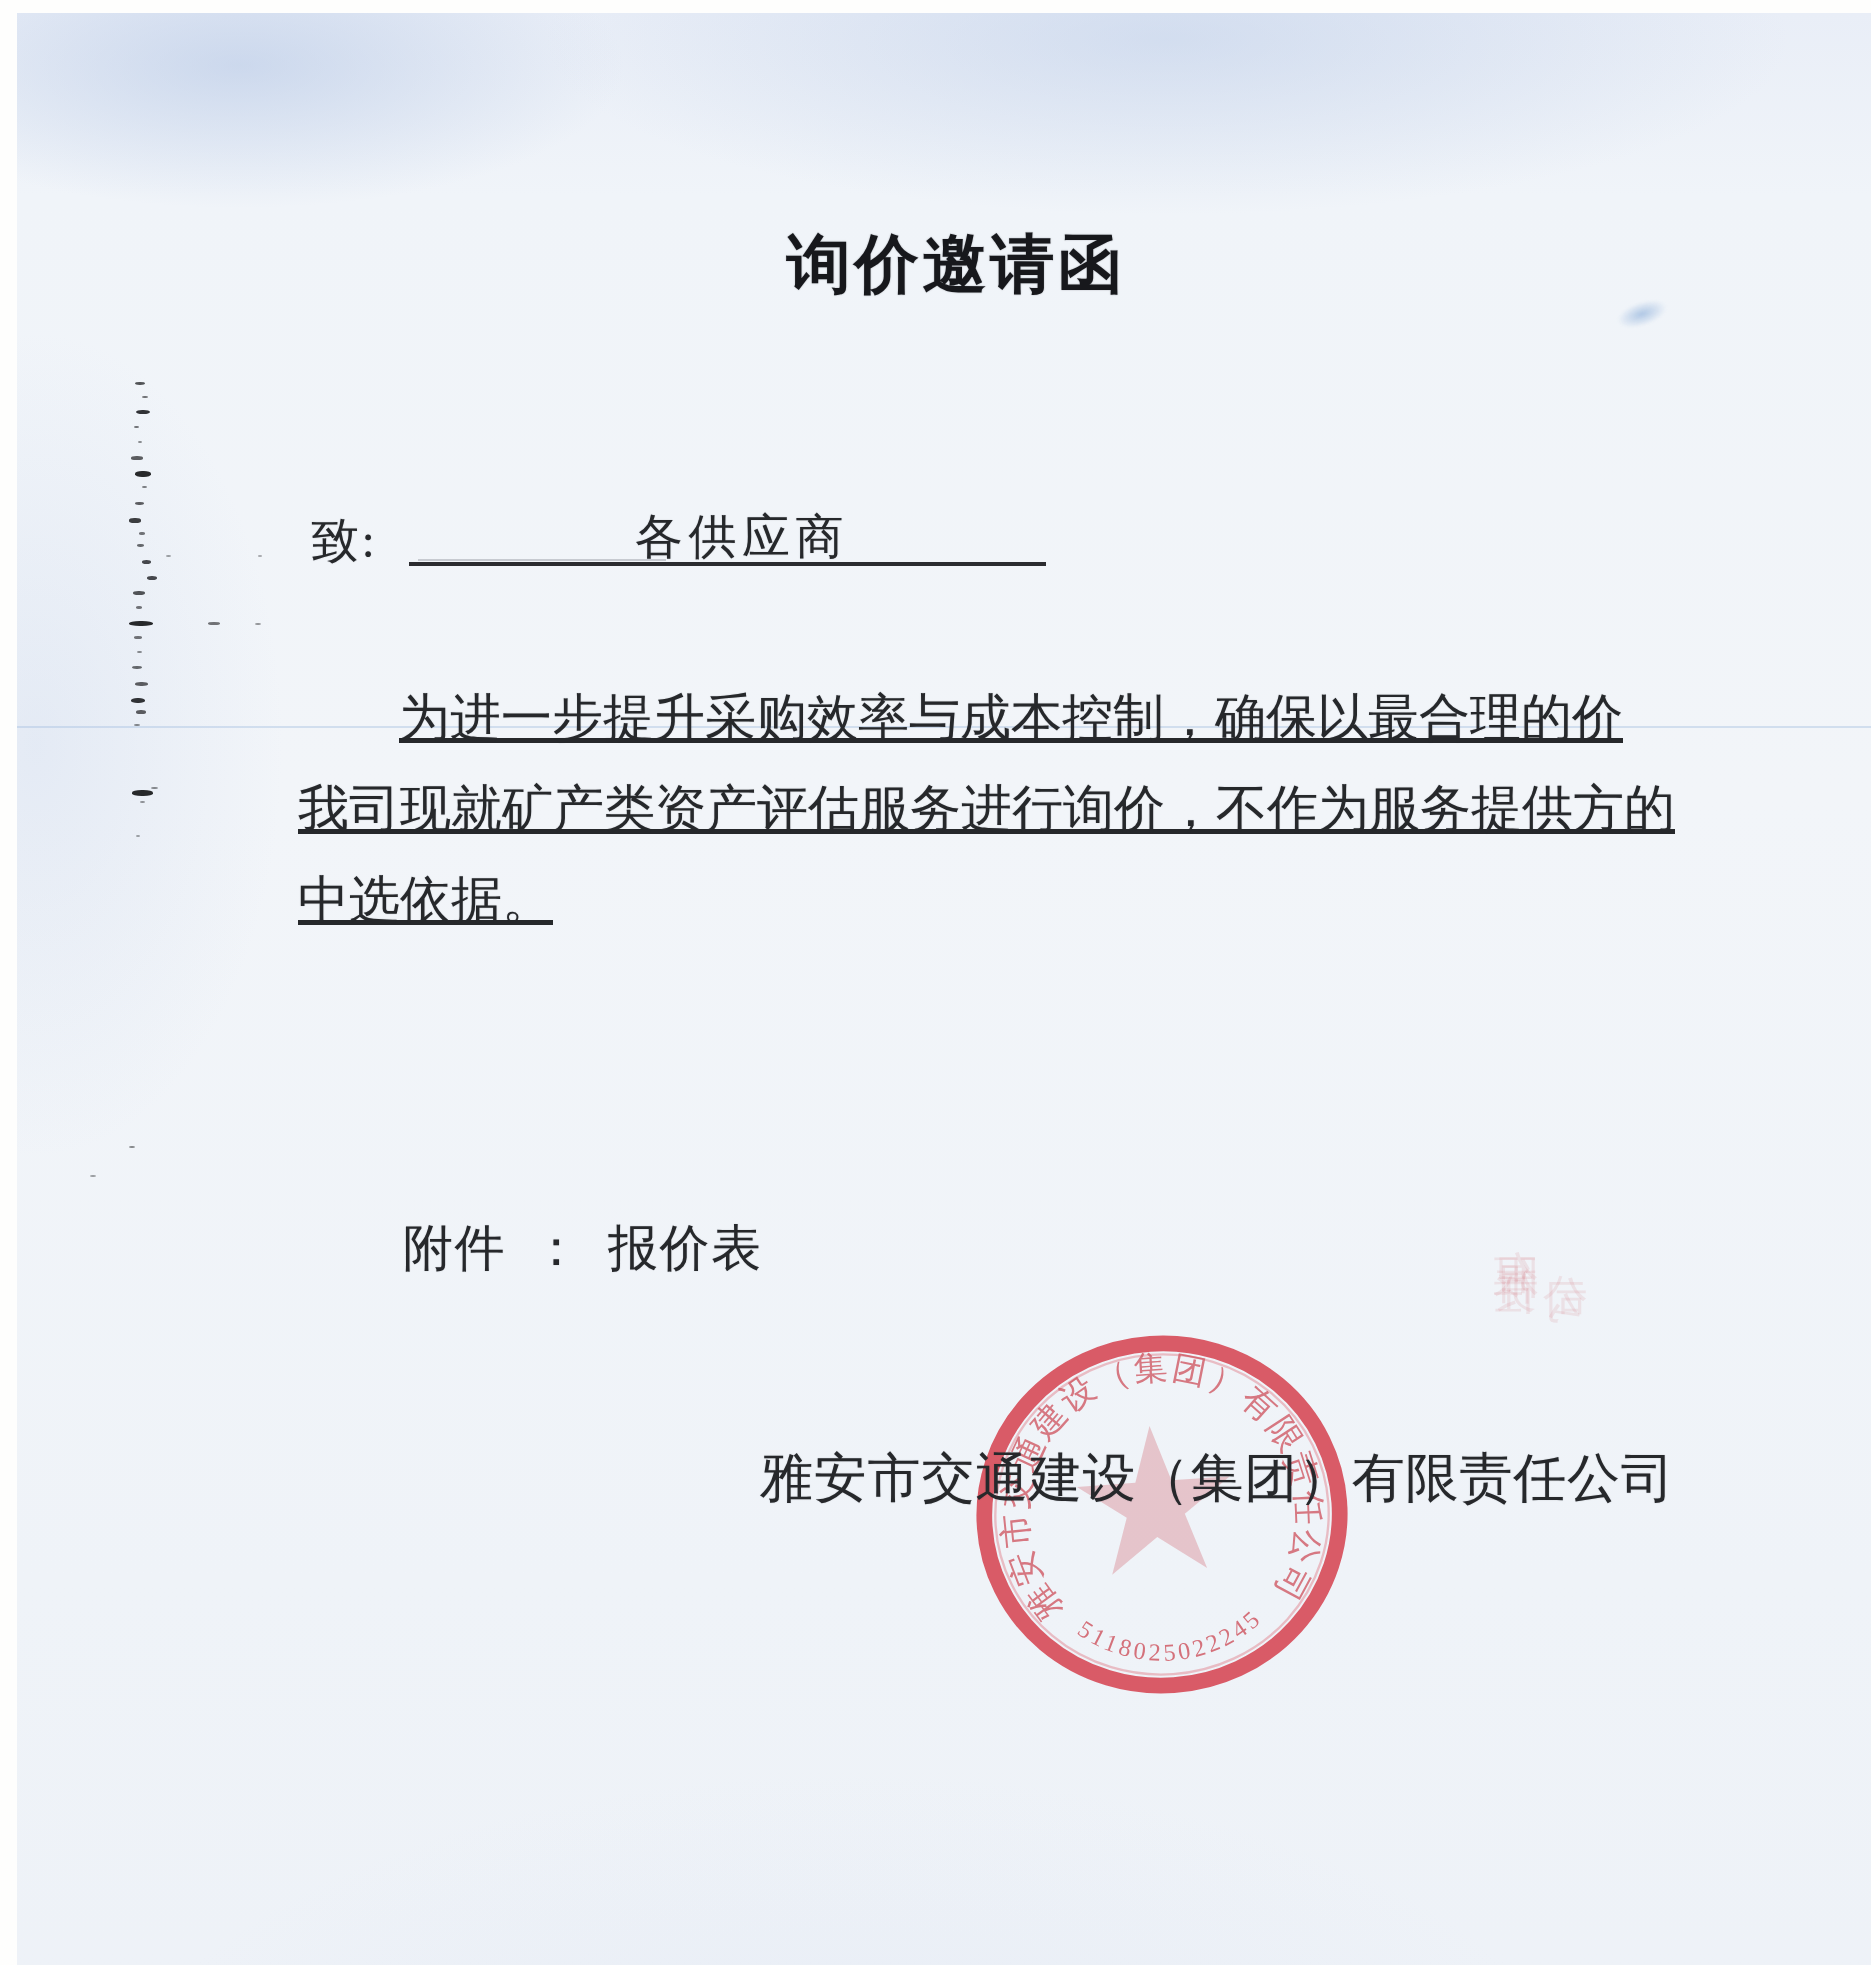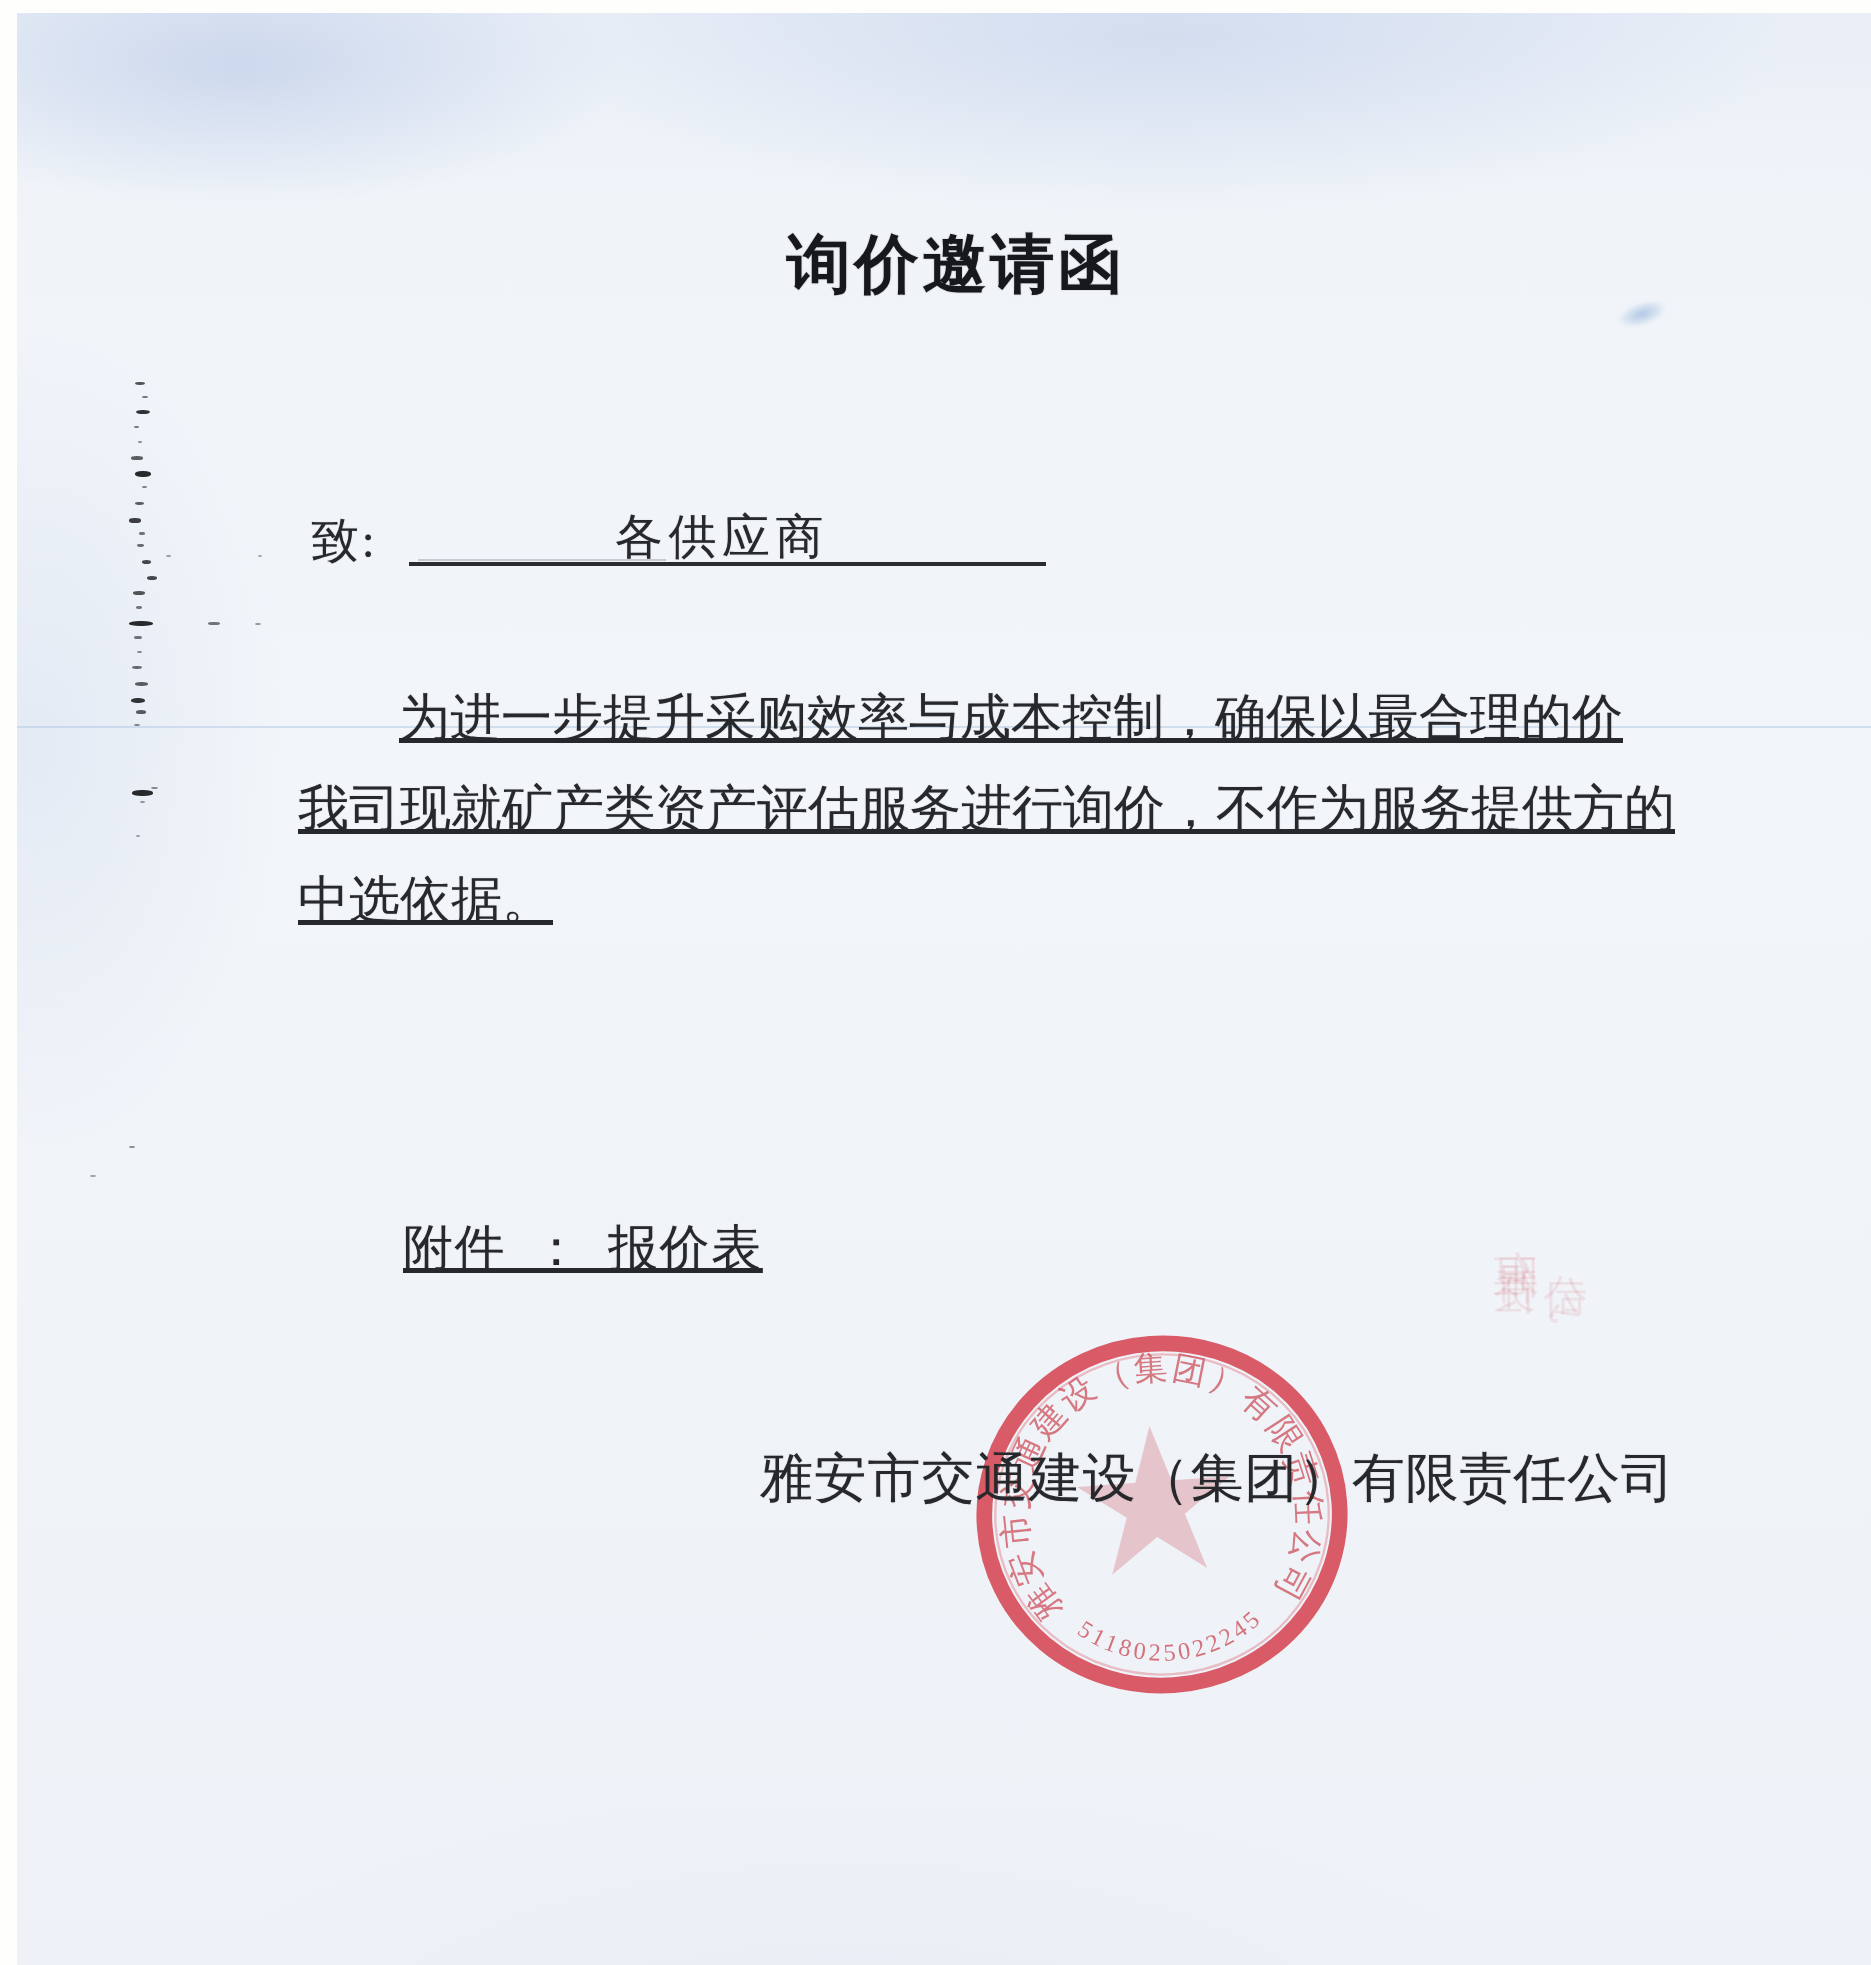--- a/index.html
+++ b/index.html
@@ -16,31 +16,31 @@
            linear-gradient(180deg,#e9eef7 0%,#f0f4f9 7%,#f2f5f9 30%,#eff3f8 60%,#edf1f7 88%,#f3f5f9 100%);}
   .paper::after{content:"";position:absolute;left:0;right:0;bottom:0;height:31px;
          background:linear-gradient(180deg,rgba(255,255,255,0),#ffffff);}
   .ink{color:#26282b;text-shadow:0 0 1.2px rgba(25,28,38,.28);}
 
   .title{position:absolute;left:0;top:220px;width:1871px;margin:0;text-align:center;
          font-size:64px;font-weight:bold;letter-spacing:3.9px;padding-left:3.9px;
          color:#17181c;text-shadow:0 0 1.6px rgba(10,12,20,.35);line-height:1;}
 
   .salutation-label{position:absolute;left:294px;top:504px;font-size:48px;line-height:1;letter-spacing:2.4px;}
-  .salutation-recipient{position:absolute;left:598px;top:500px;font-size:48px;line-height:1;letter-spacing:5.5px;text-align:center;}
+  .salutation-recipient{position:absolute;left:618px;top:500px;font-size:48px;line-height:1;letter-spacing:5.5px;text-align:center;}
   .underline-shadow{position:absolute;left:401px;top:546px;width:248px;height:1.6px;background:rgba(90,95,108,.28);}
   .salutation-underline{position:absolute;left:392px;top:549px;width:637px;height:3.5px;background:#2b2c30;}
 
   .body-block{position:absolute;left:281px;top:660px;width:1319px;}
   .body-block p{margin:0;font-size:51px;line-height:91px;letter-spacing:0;
                 text-align:justify;text-align-last:justify;white-space:nowrap;text-decoration:underline;}
   .body-block p.first{text-indent:101px;}
   .body-block p.last{text-align-last:left;}
 
-  .attachment-line{position:absolute;left:386px;top:1210px;font-size:50px;line-height:1;word-spacing:11px;letter-spacing:1.6px;text-decoration:underline;}
+  .attachment-line{position:absolute;left:386px;top:1210px;font-size:50px;line-height:1;word-spacing:11px;letter-spacing:1.6px;}
 
   .signature-company{position:absolute;left:743px;top:1439px;font-size:53px;line-height:1;letter-spacing:0.8px;white-space:nowrap;}
   .signature-date{position:absolute;left:923px;top:1536px;font-size:50px;line-height:1;letter-spacing:0.8px;white-space:nowrap;}
 
   
   .seal{position:absolute;left:959px;top:1321px;width:372px;height:361px;transform:rotate(-4deg);}
   .seal .ring{fill:none;stroke:#d5404d;stroke-width:40px;opacity:.85;}
   .seal .ring2{fill:none;stroke:#e07a85;stroke-width:6px;opacity:.45;}
   .seal .star{fill:#dd99a2;opacity:.52;}
   .seal .ringtext{font-family:"Liberation Serif","DejaVu Serif",serif;font-size:86px;letter-spacing:6px;

